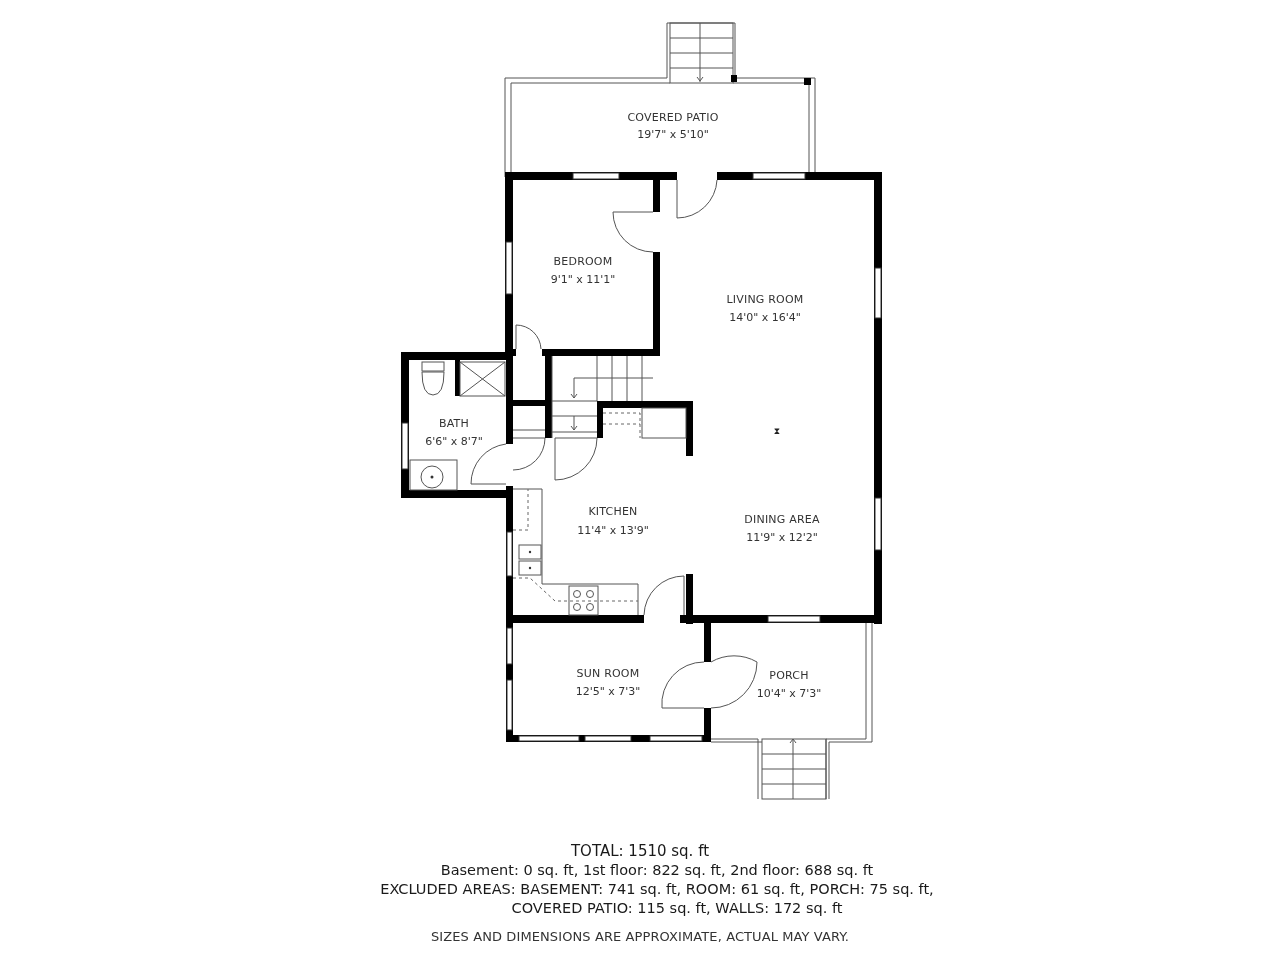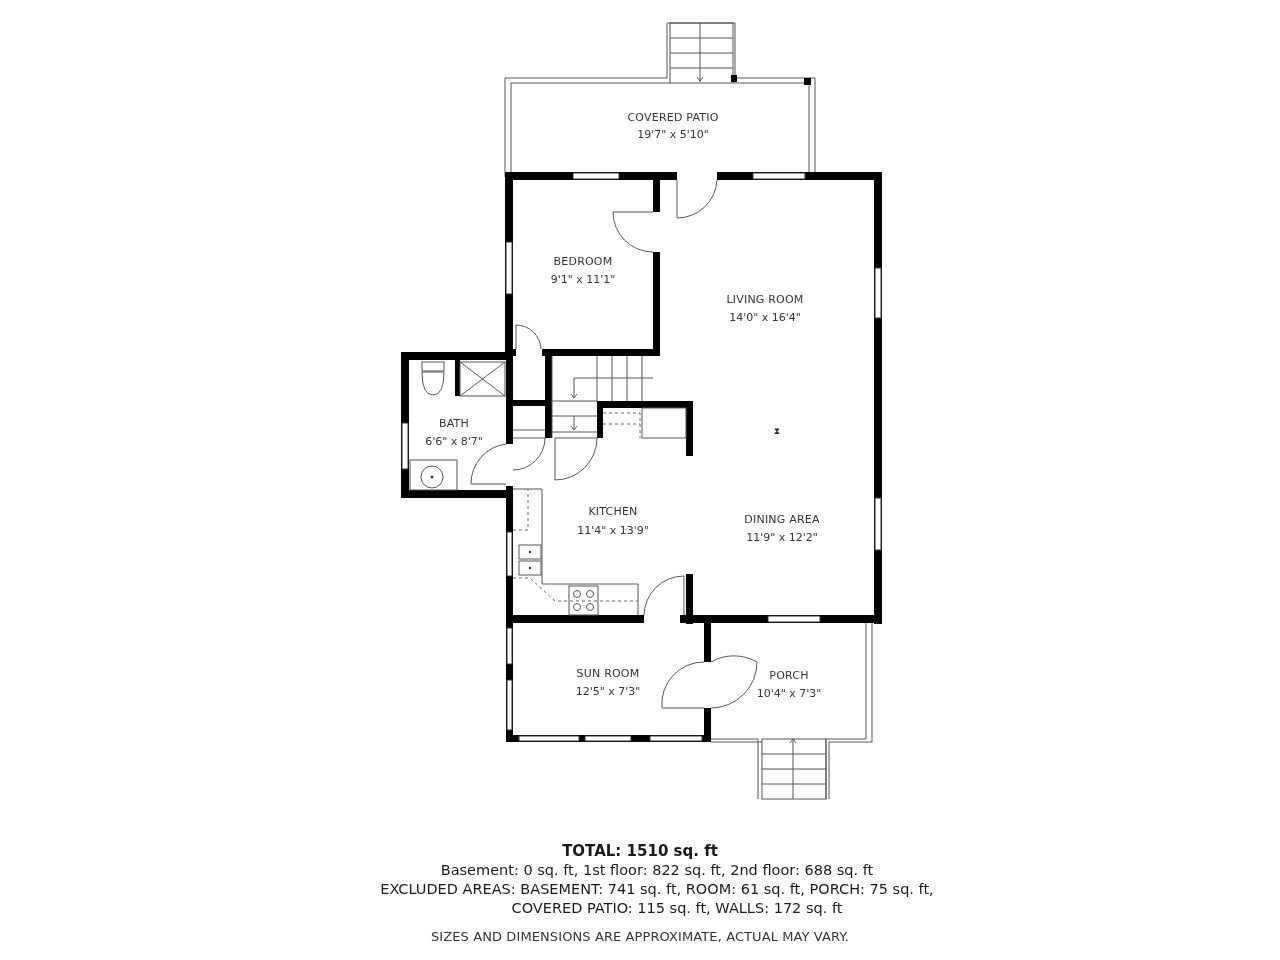--- a/index.html
+++ b/index.html
@@ -6,21 +6,21 @@
   body { width: 1280px; height: 960px; position: relative; overflow: hidden; font-family: "DejaVu Sans", "Liberation Sans", sans-serif; color: #1a1a1a; }
   #plan { position: absolute; left: 0; top: 0; width: 1280px; height: 960px; }
   .room-label { font-size: 11px; fill: #333; text-anchor: middle; letter-spacing: 0.2px; }
   .room-dim { font-size: 11px; fill: #333; text-anchor: middle; }
   .wall { fill: #000; }
   .thin { fill: none; stroke: #555; stroke-width: 1; }
   .dash { fill: none; stroke: #666; stroke-width: 1; stroke-dasharray: 3 3; }
   .window { fill: #fff; stroke: #333; stroke-width: 1; }
   .door-gap { fill: #fff; }
   .summary { position: absolute; left: 0; width: 1280px; text-align: center; }
-  .total { top: 842px; font-size: 15px; font-weight: bold; }
+  .total { top: 842px; font-size: 15px; font-weight: normal; }
   .line { font-size: 14.5px; line-height: 19px; padding-left: 17px; }
   .line1 { top: 861px; }
   .line2 { top: 880px; }
   .line3 { top: 899px; margin-left: 20px; }
   .disclaimer { top: 929px; font-size: 13px; letter-spacing: 0.1px; color: #333; }
 </style>
 </head>
 <body>
 
 <svg id="plan" viewBox="0 0 1280 960" xmlns="http://www.w3.org/2000/svg">

